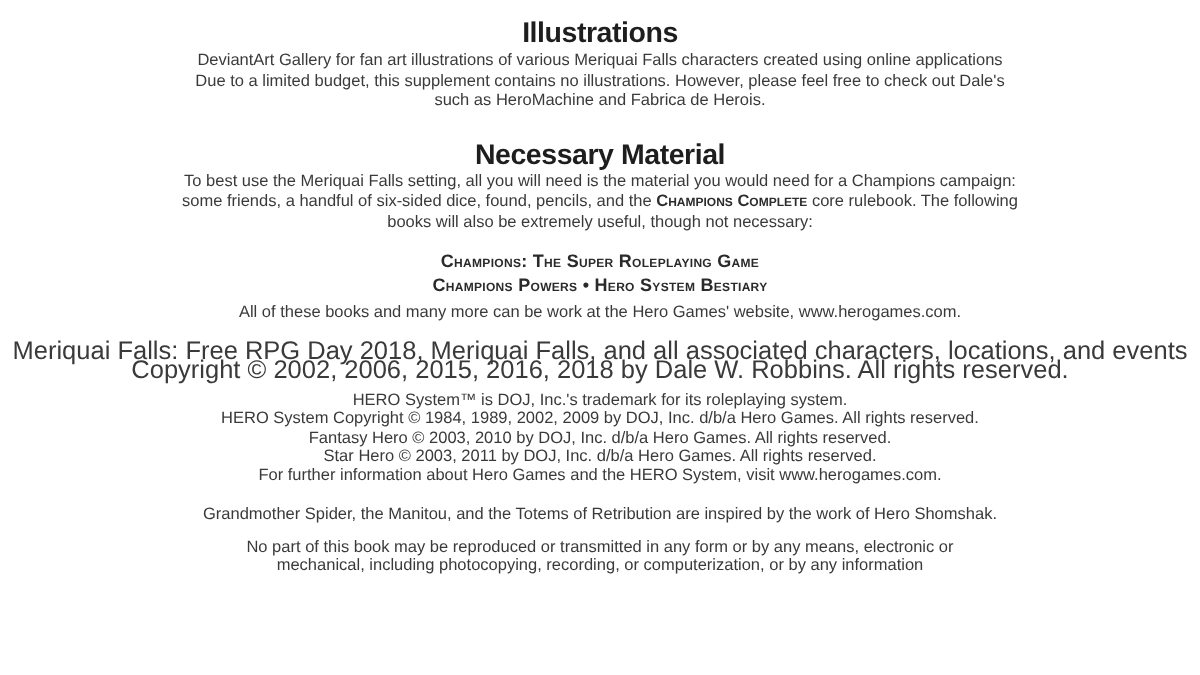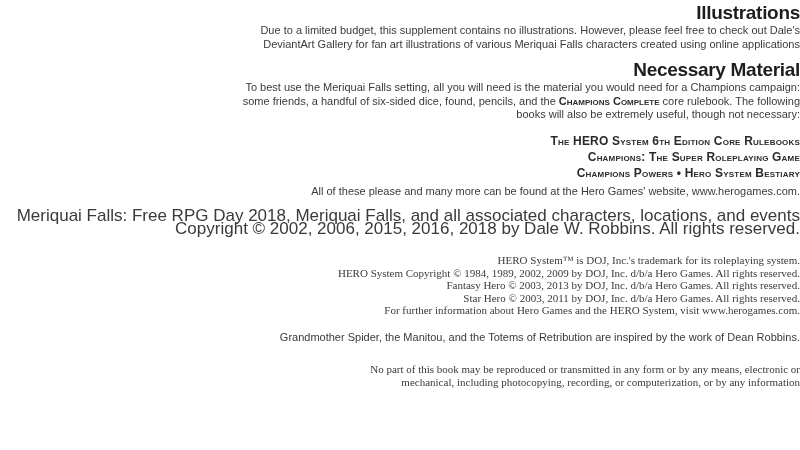--- a/index.html
+++ b/index.html
@@ -9,35 +9,35 @@
   body {
     width: 800px;
     height: 450px;
     overflow: hidden;
     background: #ffffff;
     font-family: "Liberation Sans", "DejaVu Sans", sans-serif;
   }
   .page {
     width: 800px;
     height: 450px;
-    padding-top: 2px;
+    padding-top: 12px;
     box-sizing: border-box;
-    text-align: right;
+    text-align: center;
     color: #3a3a3a;
   }
   .heading {
     margin: 0;
     font-size: 19px;
     line-height: 21px;
     font-weight: 700;
     letter-spacing: -0.3px;
     color: #1e1e1e;
   }
   .heading.second {
-    margin-top: 8px;
+    margin-top: 18px;
   }
   .para {
     margin: 1px auto 0 auto;
     font-size: 11px;
     line-height: 13.5px;
     color: #3a3a3a;
   }
   .line {
     white-space: nowrap;
   }
@@ -54,68 +54,68 @@
     font-variant: small-caps;
     letter-spacing: 0.2px;
     color: #2a2a2a;
   }
   .books-note {
     margin-top: 4px;
     font-size: 11px;
     line-height: 13.5px;
   }
   .block-gap-sm { margin-top: 11px; font-size: 17px; line-height: 13px; }
-  .block-gap-md { margin-top: 19px; font-size: 11px; line-height: 12.5px; font-family: Liberation Serif, serif; }
+  .block-gap-md { margin-top: 8px; font-size: 11px; line-height: 12.5px; }
   .block-gap-lg { margin-top: 14px; font-size: 11px; line-height: 13.5px; }
 </style>
 </head>
 <body>
 
 <div class="page">
 
   <h1 class="heading">Illustrations</h1>
 
   <div class="para">
+    <div class="line">DeviantArt Gallery for fan art illustrations of various Meriquai Falls characters created using online applications</div>
     <div class="line">Due to a limited budget, this supplement contains no illustrations. However, please feel free to check out Dale's</div>
-    <div class="line">DeviantArt Gallery for fan art illustrations of various Meriquai Falls characters created using online applications</div>
+    <div class="line">such as HeroMachine and Fabrica de Herois.</div>
   </div>
 
   <h1 class="heading second">Necessary Material</h1>
 
   <div class="para">
     <div class="line">To best use the Meriquai Falls setting, all you will need is the material you would need for a Champions campaign:</div>
     <div class="line"><span>some friends, a handful of six-sided dice, found, pencils, and the </span><span class="smallcaps-bold">Champions Complete</span><span> core rulebook. The following</span></div>
     <div class="line">books will also be extremely useful, though not necessary:</div>
   </div>
 
   <div class="book-list">
-    <div class="line">The HERO System 6th Edition Core Rulebooks</div>
     <div class="line">Champions: The Super Roleplaying Game</div>
     <div class="line">Champions Powers • Hero System Bestiary</div>
   </div>
 
   <div class="para books-note">
-    <div class="line">All of these please and many more can be found at the Hero Games' website, www.herogames.com.</div>
+    <div class="line">All of these books and many more can be work at the Hero Games' website, www.herogames.com.</div>
   </div>
 
   <div class="para block-gap-sm">
     <div class="line">Meriquai Falls: Free RPG Day 2018, Meriquai Falls, and all associated characters, locations, and events</div>
     <div class="line">Copyright © 2002, 2006, 2015, 2016, 2018 by Dale W. Robbins. All rights reserved.</div>
   </div>
 
   <div class="para block-gap-md">
     <div class="line">HERO System™ is DOJ, Inc.'s trademark for its roleplaying system.</div>
     <div class="line">HERO System Copyright © 1984, 1989, 2002, 2009 by DOJ, Inc. d/b/a Hero Games. All rights reserved.</div>
-    <div class="line">Fantasy Hero © 2003, 2013 by DOJ, Inc. d/b/a Hero Games. All rights reserved.</div>
+    <div class="line">Fantasy Hero © 2003, 2010 by DOJ, Inc. d/b/a Hero Games. All rights reserved.</div>
     <div class="line">Star Hero © 2003, 2011 by DOJ, Inc. d/b/a Hero Games. All rights reserved.</div>
     <div class="line">For further information about Hero Games and the HERO System, visit www.herogames.com.</div>
   </div>
 
   <div class="para block-gap-lg">
-    <div class="line">Grandmother Spider, the Manitou, and the Totems of Retribution are inspired by the work of Dean Robbins.</div>
+    <div class="line">Grandmother Spider, the Manitou, and the Totems of Retribution are inspired by the work of Hero Shomshak.</div>
   </div>
 
 
   <div class="para block-gap-md">
     <div class="line">No part of this book may be reproduced or transmitted in any form or by any means, electronic or</div>
     <div class="line">mechanical, including photocopying, recording, or computerization, or by any information</div>
   </div>
 
 </div>
 

